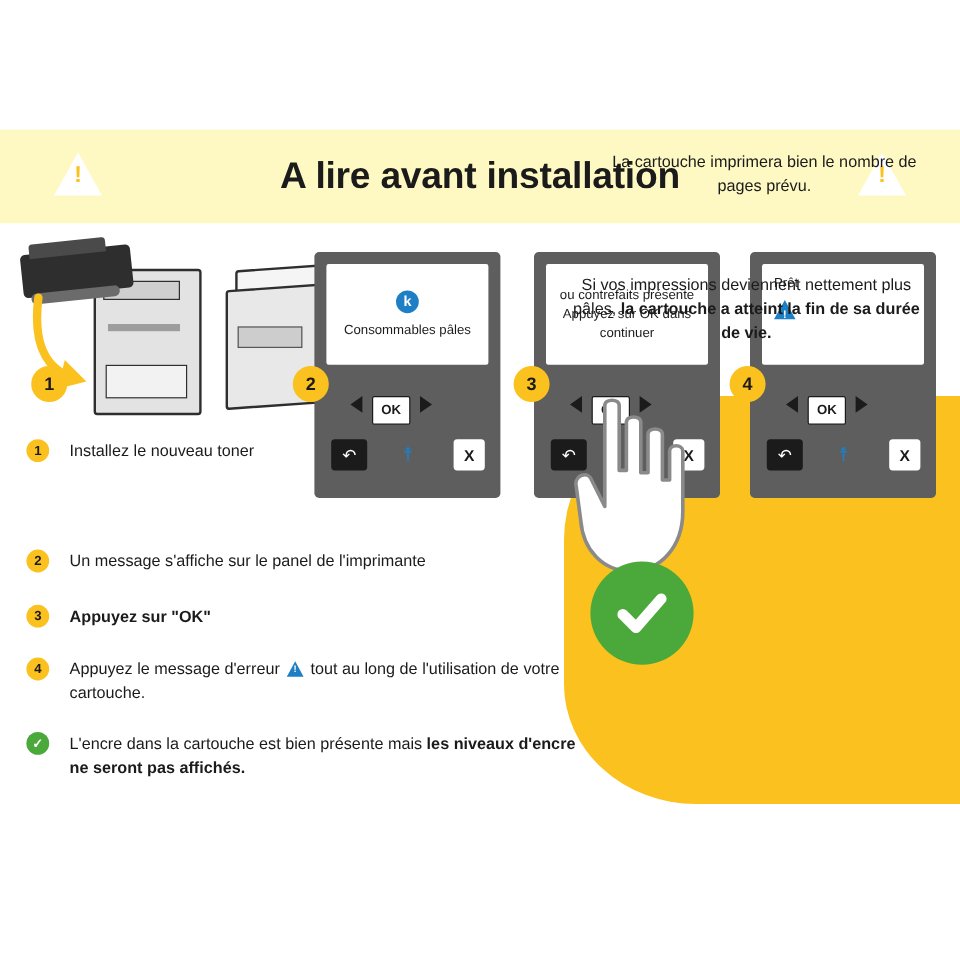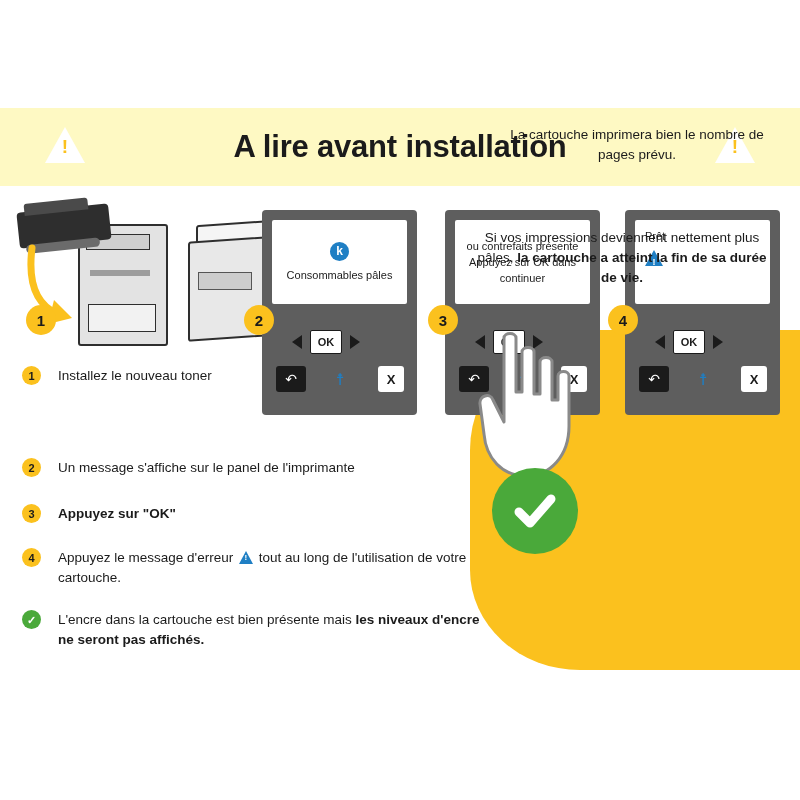--- a/index.html
+++ b/index.html
@@ -302,21 +302,20 @@
     left: 10px;
     top: 104px;
     width: 135px;
     height: 92px;
   }
   .key-row-nav {
     position: absolute;
     left: 20px;
     top: 16px;
     display: flex;
-    align-items: center;
     gap: 8px;
   }
   .tri-left {
     width: 0; height: 0;
     border-top: 7px solid transparent;
     border-bottom: 7px solid transparent;
     border-right: 10px solid #1b1b1b;
   }
   .tri-right {
     width: 0; height: 0;

